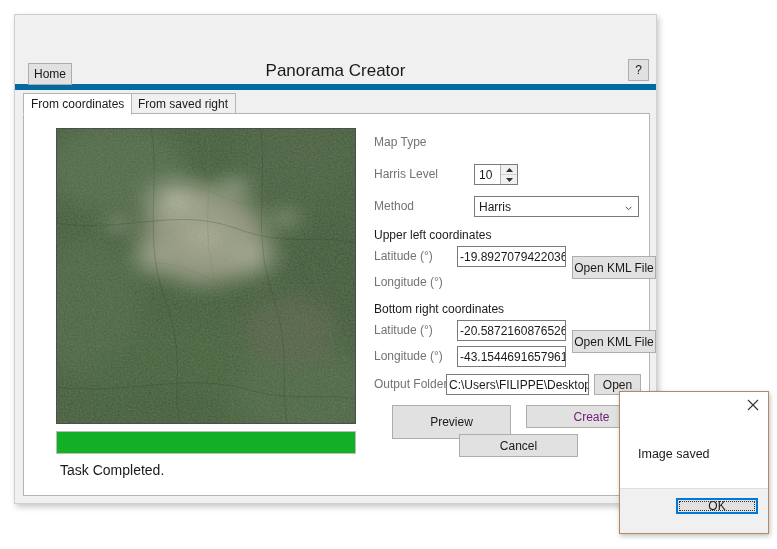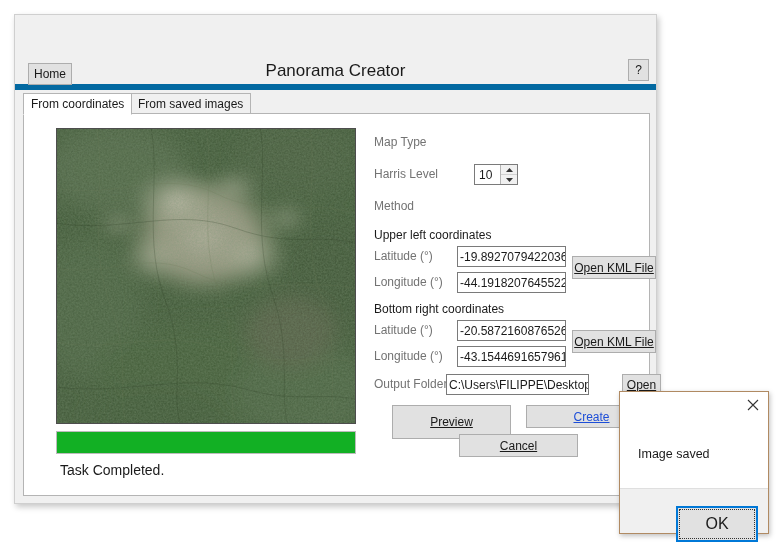--- a/index.html
+++ b/index.html
@@ -210,23 +210,22 @@
     overflow: hidden; white-space: nowrap;
   }
 
   .btn {
     position: absolute;
     background: #e1e1e1;
     border: 1px solid #adadad;
     font-size: 12px; color: #1a1a1a;
     display: flex; align-items: center; justify-content: center;
     box-sizing: border-box;
-    text-decoration: underline;
-  }
-  .btn.disabled { color: #1d4ed8; padding-left: 12px; }
+  }
+  .btn.disabled { color: #701a75; padding-left: 12px; }
 
   
   #dialog {
     position: absolute;
     left: 619px; top: 391px;
     width: 150px; height: 143px;
     background: #ffffff;
     border: 1px solid #b08a62;
     box-shadow: 1px 2px 5px rgba(0,0,0,0.25);
     box-sizing: border-box;
@@ -240,26 +239,26 @@
   #dialog-message {
     position: absolute; left: 18px; top: 55px;
     font-size: 12.5px; color: #1a1a1a;
   }
   #dialog-footer {
     position: absolute; left: 0; right: 0; bottom: 0;
     height: 44px; background: #f0f0f0;
     border-top: 1px solid #dfdfdf;
   }
   #dialog-ok {
-    position: absolute; right: 10px; top: 17px;
-    width: 82px; height: 36px;
+    position: absolute; right: 10px; top: 9px;
+    width: 82px; height: 16px;
     background: #e1e1e1;
     border: 2px solid #0078d7;
     display: flex; align-items: center; justify-content: center;
-    font-size: 16px; color: #1a1a1a;
+    font-size: 12px; color: #1a1a1a;
     box-sizing: border-box;
   }
   #dialog-ok .focus-rect {
     position: absolute; left: 1px; right: 1px; top: 1px; bottom: 1px;
     border: 1px dotted #333;
   }
 </style>
 </head>
 <body>
 
@@ -269,21 +268,21 @@
 
 
     <div id="header-band">
       <div id="home-button">Home</div>
       <div id="page-title">Panorama Creator</div>
       <div id="help-button">?</div>
     </div>
 
     <div id="tab-strip">
       <div class="tab active" id="tab-0">From coordinates</div>
-      <div class="tab" id="tab-1">From saved images</div>
+      <div class="tab" id="tab-1">From saved right</div>
     </div>
 
     <div id="tab-panel">
 
       <div id="map-preview">
         <svg id="map-canvas" viewBox="0 0 300 296" preserveAspectRatio="none">
           <defs>
             <filter id="rough">
               <feTurbulence type="fractalNoise" baseFrequency="0.55" numOctaves="4" seed="7" result="n"></feTurbulence>
               <feColorMatrix in="n" type="matrix" values="0 0 0 0 0.23  0 0 0 0 0.33  0 0 0 0 0.20  0 0 0 0.55 0"></feColorMatrix>
@@ -378,35 +377,38 @@
                 <svg width="7" height="4" viewBox="0 0 7 4">
                   <path d="M3.5 4 L0 0 L7 0 Z" fill="#333"></path>
                 </svg>
               </div>
             </div>
           </div>
         </div>
 
         <div class="frow" style="top:74px;">
           <span class="flabel">Method</span>
+          <div class="combo" style="left:100px; width:165px;">
+            <span>Harris</span>
+            <svg class="chev" viewBox="0 0 8 8">
+              <path d="M0.7 2 L4 5.4 L7.3 2" stroke="#4a4a4a" stroke-width="1.1" fill="none"></path>
+            </svg>
+          </div>
         </div>
 
         <div class="section-label" style="top:106px;">Upper left coordinates</div>
 
         <div class="frow" style="top:124px;">
           <span class="flabel">Latitude (°)</span>
           <div class="tbox" style="left:83px; width:109px;">
             <span>-19.89270794220364</span>
           </div>
         </div>
         <div class="frow" style="top:150px;">
           <span class="flabel">Longitude (°)</span>
-          <div class="tbox" style="left:83px; width:109px;">
-            <span>-44.1918207645522</span>
-          </div>
         </div>
         <div class="btn" style="left:198px; top:134px; width:84px; height:23px;">Open KML File</div>
 
         <div class="section-label" style="top:180px;">Bottom right coordinates</div>
 
         <div class="frow" style="top:198px;">
           <span class="flabel">Latitude (°)</span>
           <div class="tbox" style="left:83px; width:109px;">
             <span>-20.58721608765269</span>
           </div>
@@ -417,21 +419,21 @@
             <span>-43.15446916579614</span>
           </div>
         </div>
         <div class="btn" style="left:198px; top:208px; width:84px; height:23px;">Open KML File</div>
 
         <div class="frow" style="top:252px;">
           <span class="flabel">Output Folder</span>
           <div class="tbox" style="left:72px; width:143px;">
             <span>C:\Users\FILIPPE\Desktop\ac</span>
           </div>
-          <div class="btn" style="left:220px; top:0; width:39px; height:21px;margin-left:28px;">Open</div>
+          <div class="btn" style="left:220px; top:0; width:47px; height:21px;">Open</div>
         </div>
 
         <div class="btn" style="left:18px; top:283px; width:119px; height:34px;">Preview</div>
         <div class="btn disabled" style="left:152px; top:283px; width:119px; height:23px;">Create</div>
         <div class="btn" style="left:85px; top:312px; width:119px; height:23px;">Cancel</div>
 
       </div>
     </div>
   </div>
 

